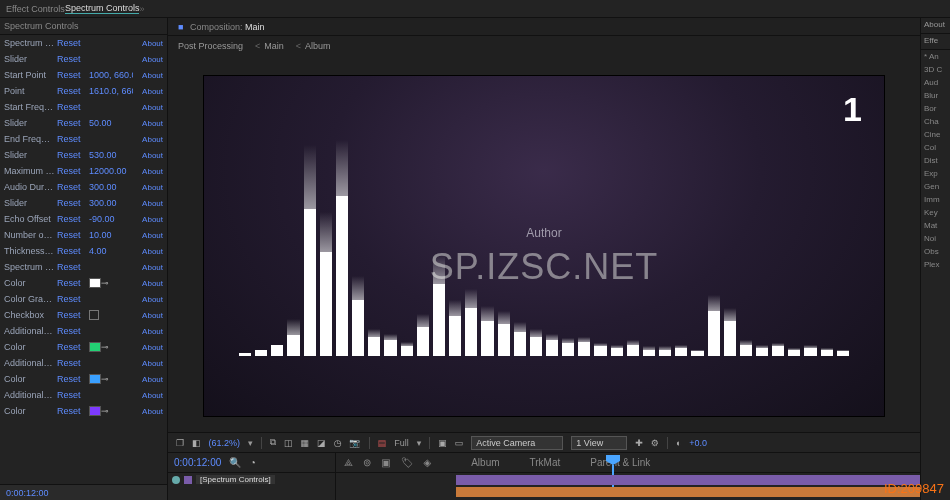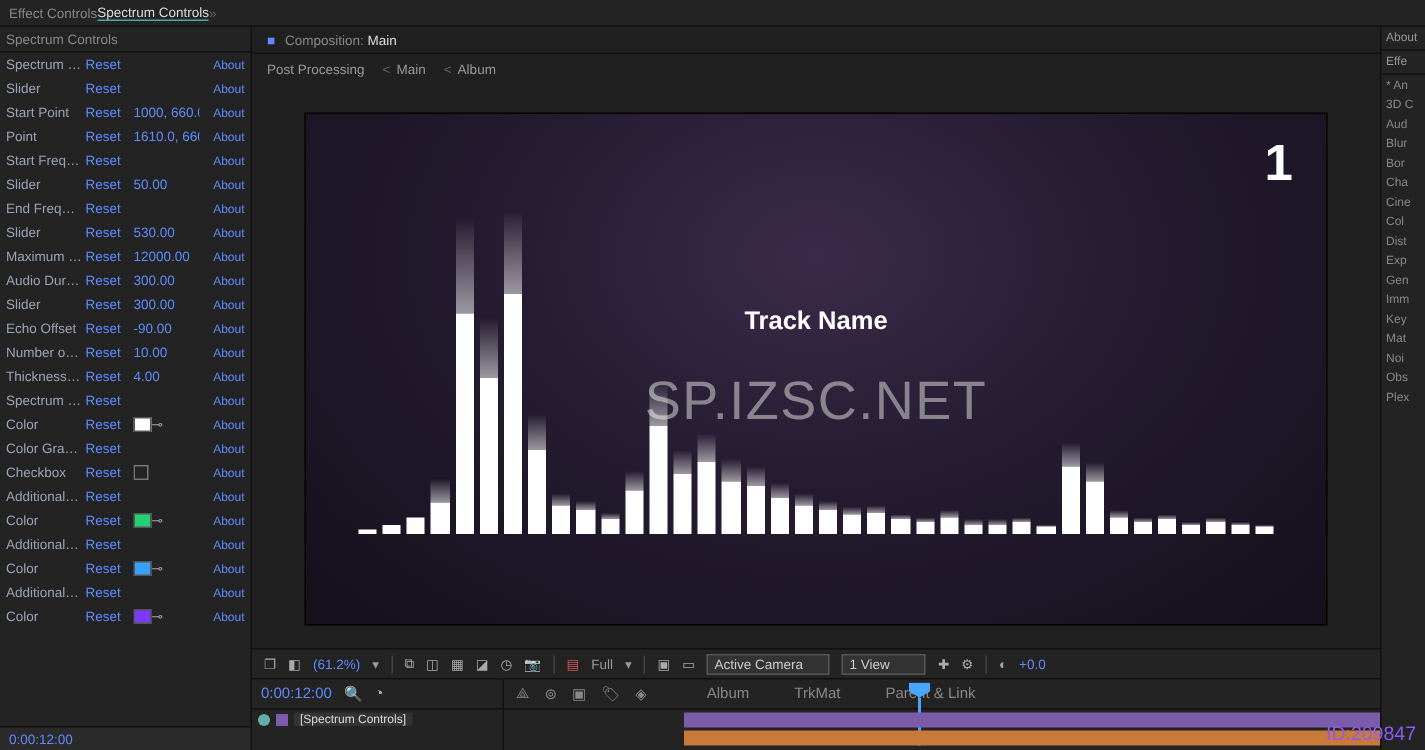--- a/index.html
+++ b/index.html
@@ -77,21 +77,21 @@
   .tl-left { position: absolute; top: -8px; left: 0; color: #b8b3c2; font-size: 11px; }
   .tl-right { position: absolute; bottom: -6px; right: 0; color: #8a8596; font-size: 11px; }
   
   .viewer-tools {
     height: 20px; display: flex; align-items: center; gap: 8px; padding: 0 8px;
     background: #232323; border-top: 1px solid #111; color: #999; font-size: 9px;
   }
   .viewer-tools .sep { width: 1px; height: 12px; background: #444; }
   .viewer-tools .btn { color: #aaa; cursor: pointer; }
   .viewer-tools .blue { color: #5e8cff; }
-  .viewer-tools input.dd { background: #333; border: 1px solid #555; color: #ccc; font-size: 9px; height: 14px; padding: 0 4px; width: 82px; }
+  .viewer-tools input.dd { background: #333; border: 1px solid #555; color: #ccc; font-size: 9px; height: 14px; padding: 0 4px; width: 92px; }
   
   .tl-panel { height: 48px; background: #232323; border-top: 1px solid #111; display: flex; }
   .tl-left-panel { width: 168px; border-right: 1px solid #111; display: flex; flex-direction: column; }
   .tl-tc { height: 20px; display: flex; align-items: center; gap: 8px; padding: 0 6px; border-bottom: 1px solid #111; }
   .layer-row { height: 13px; display: flex; align-items: center; gap: 4px; padding: 0 4px; font-size: 8px; }
   .layer-row .eye { width: 8px; height: 8px; background: #6aa; border-radius: 50%; }
   .layer-row .sq { width: 8px; height: 8px; background: #888; }
   .layer-row .sq.purple { background: #7a5caa; }
   .layer-row .sq.orange { background: #c97a3a; }
   .layer-name { background: #333; padding: 0 4px; color: #ddd; }
@@ -100,21 +100,21 @@
   .ruler { position: absolute; top: 0; left: 120px; right: 0; height: 20px; display: flex; align-items: center; }
   .tick { flex: 1; color: #777; font-size: 9px; }
   .playhead { position: absolute; top: 2px; height: 42px; width: 14px; }
   .playhead .head { width: 14px; height: 10px; background: #4aa5ff; clip-path: polygon(0 0,100% 0,100% 60%,50% 100%,0 60%); }
   .playhead .line { position: absolute; left: 6px; top: 10px; bottom: 0; width: 2px; background: #4aa5ff; }
   .track-bar { position: absolute; top: 22px; height: 10px; background: #7a5caa; }
   
   .right { width: 30px; background: #232323; border-left: 1px solid #111; display: flex; flex-direction: column; font-size: 8px; color: #888; }
   .right .hdr { height: 16px; padding: 2px 3px; border-bottom: 1px solid #111; color: #999; }
   .right .item { padding: 2px 3px; white-space: nowrap; overflow: hidden; }
-  .id-tag { position: absolute; right: 6px; bottom: 4px; color: #8b5cf6; font-size: 13px; z-index: 20; }
+  .id-tag { position: absolute; right: 6px; bottom: 4px; color: #f97316; font-size: 13px; z-index: 20; }
 </style>
 </head>
 <body>
 
 <div class="app">
   <div class="tabbar">
     <span class="tab">Effect Controls</span>
     <span class="tab active">Spectrum Controls</span>
     <span style="color:#666">»</span>
   </div>
@@ -290,21 +290,21 @@
           </span>
         <span class="bc-item">
             <span class="chev">&lt;</span>
             <span>Album</span>
           </span>
       </div>
 
       <div class="viewer-wrap">
         <div class="viewer">
           <div class="number">1</div>
-          <div class="track-title">Track Name</div>
+          <div class="track-author">Author</div>
           <div class="watermark">SP.IZSC.NET</div>
           <div class="bars" id="bars">
               <div class="bar" style="height: 3.2px;">
                 <div class="glow" style="height: 0px;"></div>
               </div>
               <div class="bar" style="height: 6.4px;">
                 <div class="glow" style="height: 0px;"></div>
               </div>
               <div class="bar" style="height: 11.2px;">
                 <div class="glow" style="height: 0px;"></div>

